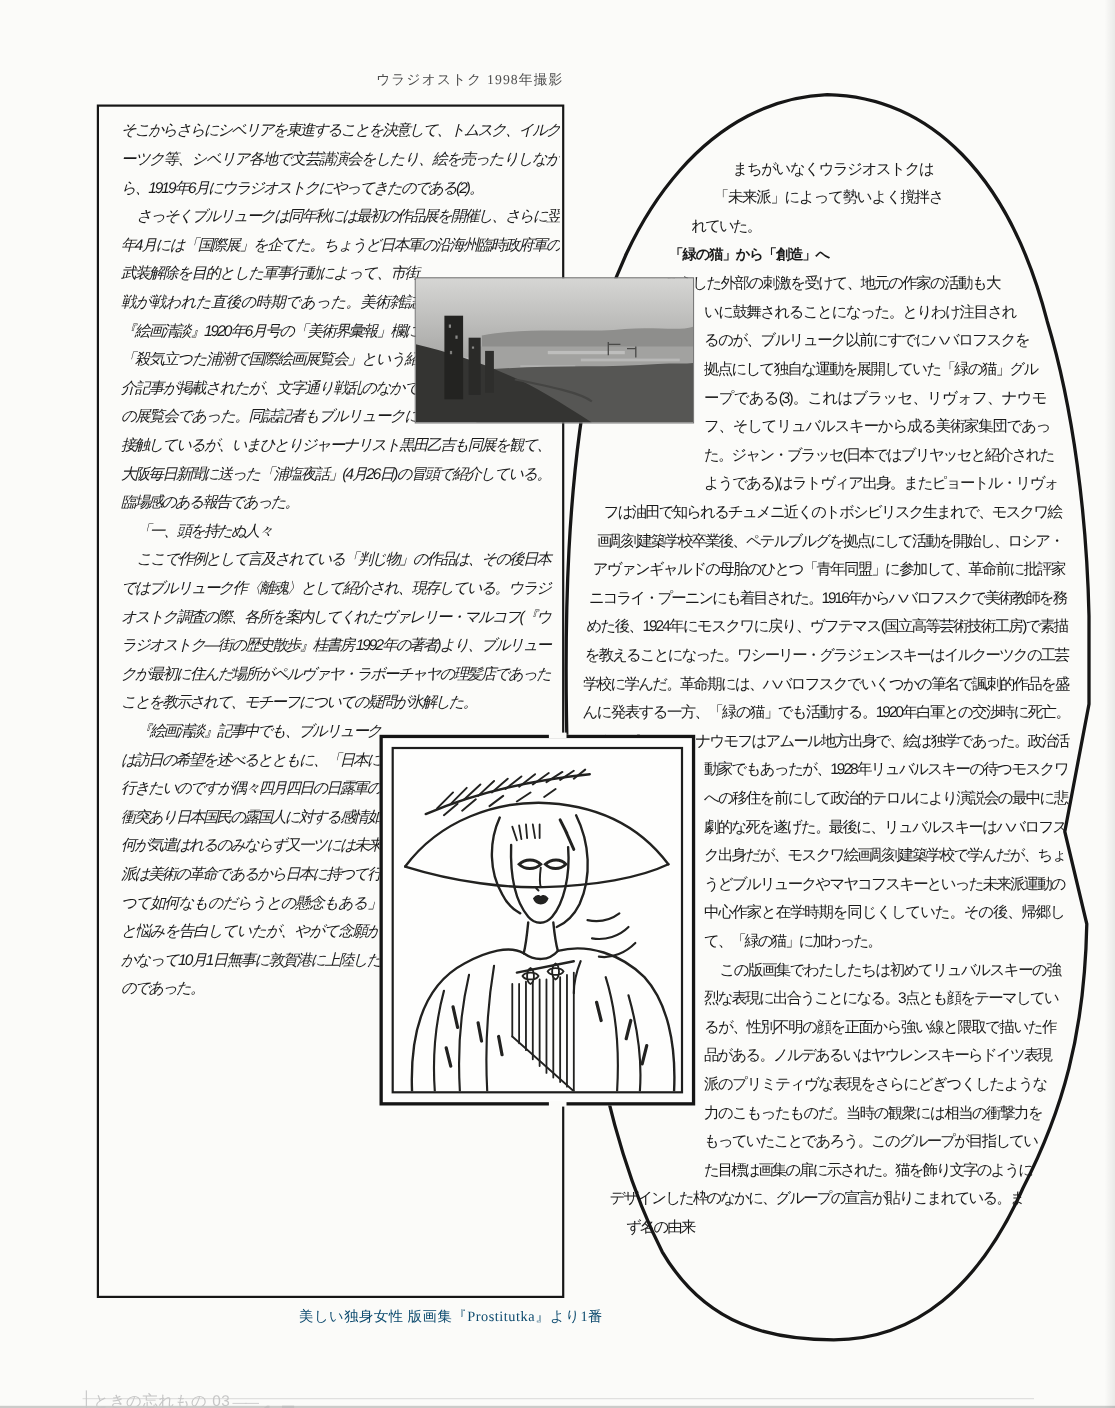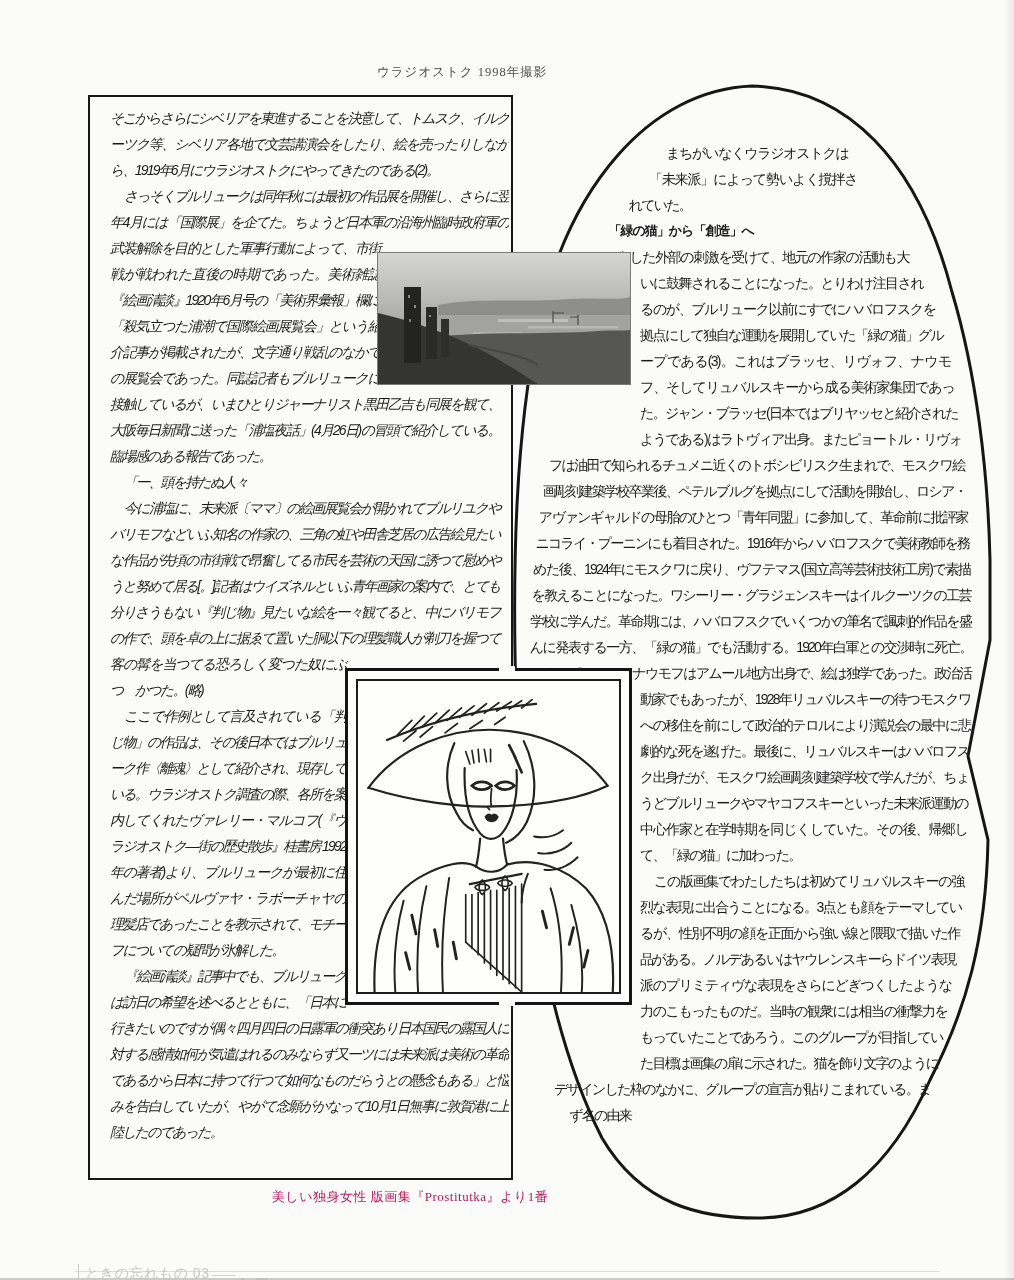--- a/index.html
+++ b/index.html
@@ -3,21 +3,21 @@
 <meta charset="utf-8">
 <style>
   html,body{margin:0;padding:0;background:#e9e9e7;}
   .page{position:relative;width:1014px;height:1280px;background:#fbfbf9;overflow:hidden;
         font-family:"Liberation Sans","DejaVu Sans",sans-serif;color:#1a1a1a;}
   .page-edge-r{position:absolute;right:0;top:0;width:10px;height:100%;
         background:linear-gradient(to right,rgba(0,0,0,0),rgba(0,0,0,0.07));}
   .page-edge-b{position:absolute;left:0;bottom:0;width:100%;height:2px;background:rgba(60,60,60,.25);}
 
   
-  .top-caption{position:absolute;left:377px;top:64px;font-family:"Liberation Serif","DejaVu Serif",serif;
+  .top-caption{position:absolute;left:342px;top:64px;font-family:"Liberation Serif","DejaVu Serif",serif;
         font-size:12.5px;color:#4d4d4d;letter-spacing:1px;}
 
   
   .col-box{position:absolute;left:88px;top:95px;width:425px;height:1085px;
         border:2.5px solid #161616;box-sizing:border-box;z-index:2;background:transparent;}
   .col-text{position:absolute;left:110px;top:105px;width:399px;height:1062px;z-index:3;overflow:hidden;font-style:italic;}
   .col-float{float:right;width:170px;height:1056px;
         shape-outside:polygon(170px 146px,50px 146px,50px 276px,170px 276px,170px 561px,16px 561px,16px 898px,170px 898px);
         shape-margin:9px;}
   .jp{font-size:14px;line-height:26px;letter-spacing:-1.8px;text-align:justify;}
@@ -43,21 +43,21 @@
 
   
   .illus{position:absolute;left:345px;top:668px;width:287px;height:337px;z-index:5;background:#fdfdfc;
         border:3.5px solid #141414;box-sizing:border-box;padding:8px;}
   .illus-inner{width:100%;height:100%;border:2px solid #1d1d1d;box-sizing:border-box;background:#fefefd;}
   .notch{position:absolute;width:16px;height:5px;background:#fbfbf9;left:50%;margin-left:-8px;z-index:6;}
   .notch.top{top:666px;} .notch.bottom{top:1001px;}
 
   
   .bottom-caption{position:absolute;left:230px;top:1188px;width:360px;text-align:center;
-        font-family:"Liberation Serif","DejaVu Serif",serif;font-size:13px;color:#be185d;letter-spacing:0.5px;}
+        font-family:"Liberation Serif","DejaVu Serif",serif;font-size:13px;color:#0c4a6e;letter-spacing:0.5px;}
 
   
   .footer{position:absolute;left:78px;top:1244px;display:flex;align-items:center;z-index:4;}
   .footer .vbar{display:inline-block;width:1px;height:20px;background:#c6c6c6;margin-right:6px;}
   .footer .series{font-size:14px;color:#c6c6c6;letter-spacing:0.5px;}
   .footer .dash{font-size:13px;color:#cdcdcd;letter-spacing:-2px;margin:0 2px;}
   .footer .pagenum{font-size:28px;font-weight:400;color:#bfbfbf;letter-spacing:3px;margin-top:28px;}
   .footer-rule{position:absolute;left:75px;top:1271px;width:865px;height:1px;background:#dddddc;}
 </style>
 </head>
@@ -73,21 +73,20 @@
              C546 1028 520 858 516 698 C512 558 516 434 538 326 C568 186 650 90 752 86 Z" fill="none" stroke="#161616" stroke-width="3"></path>
   </svg>
 
   <div class="col-box"></div>
 
   <div class="col-text jp">
     <div class="col-float"></div>
     <p>そこからさらにシベリアを東進することを決意して、トムスク、イルクーツク等、シベリア各地で文芸講演会をしたり、絵を売ったりしながら、1919年6月にウラジオストクにやってきたのである(2)。</p>
     <p class="indent">さっそくブルリュークは同年秋には最初の作品展を開催し、さらに翌年4月には「国際展」を企てた。ちょうど日本軍の沿海州臨時政府軍の武装解除を目的とした軍事行動によって、市街戦が戦われた直後の時期であった。美術雑誌『絵画清談』1920年6月号の「美術界彙報」欄に「殺気立つた浦潮で国際絵画展覧会」という紹介記事が掲載されたが、文字通り戦乱のなかでの展覧会であった。同誌記者もブルリュークに接触しているが、いまひとりジャーナリスト黒田乙吉も同展を観て、大阪毎日新聞に送った「浦塩夜話」(4月26日)の冒頭で紹介している。臨場感のある報告であった。</p>
     <p class="indent">「一、頭を持たぬ人々</p>
-    <p class="indent">今に浦塩に、末来派〔ママ〕の絵画展覧会が開かれてブルリユクやバリモフなどいふ知名の作家の、三角の虹や田舎芝居の広告絵見たいな作品が先頃の市街戦で昂奮してる市民を芸術の天国に誘つて慰めやうと努めて居る[。]記者はウイズネルといふ青年画家の案内で、とても分りさうもない『判じ物』見たいな絵を一々観てると、中にバリモフの作で、頭を卓の上に据ゑて置いた胴以下の理髪職人が剃刀を握つて客の髯を当つてる恐ろしく変つた奴にぶつゝかつた。(略)</p>
     <p class="indent">ここで作例として言及されている「判じ物」の作品は、その後日本ではブルリューク作〈離魂〉として紹介され、現存している。ウラジオストク調査の際、各所を案内してくれたヴァレリー・マルコフ(『ウラジオストク—街の歴史散歩』桂書房 1992年の著者)より、ブルリュークが最初に住んだ場所がペルヴァヤ・ラボーチャヤの理髪店であったことを教示されて、モチーフについての疑問が氷解した。</p>
     <p class="indent">『絵画清談』記事中でも、ブルリュークは訪日の希望を述べるとともに、「日本に行きたいのですが偶々四月四日の日露軍の衝突あり日本国民の露国人に対する感情如何が気遣はれるのみならず又一ツには未来派は美術の革命であるから日本に持つて行つて如何なものだらうとの懸念もある」と悩みを告白していたが、やがて念願がかなって10月1日無事に敦賀港に上陸したのであった。</p>
 
   </div>
 
   <div class="oval-text jp">
     <div class="oval-left"></div>
     <div class="oval-right"></div>
     <p>まちがいなくウラジオストクは「未来派」によって勢いよく撹拌されていた。</p>
     <p class="oval-heading">「緑の猫」から「創造」へ</p>

